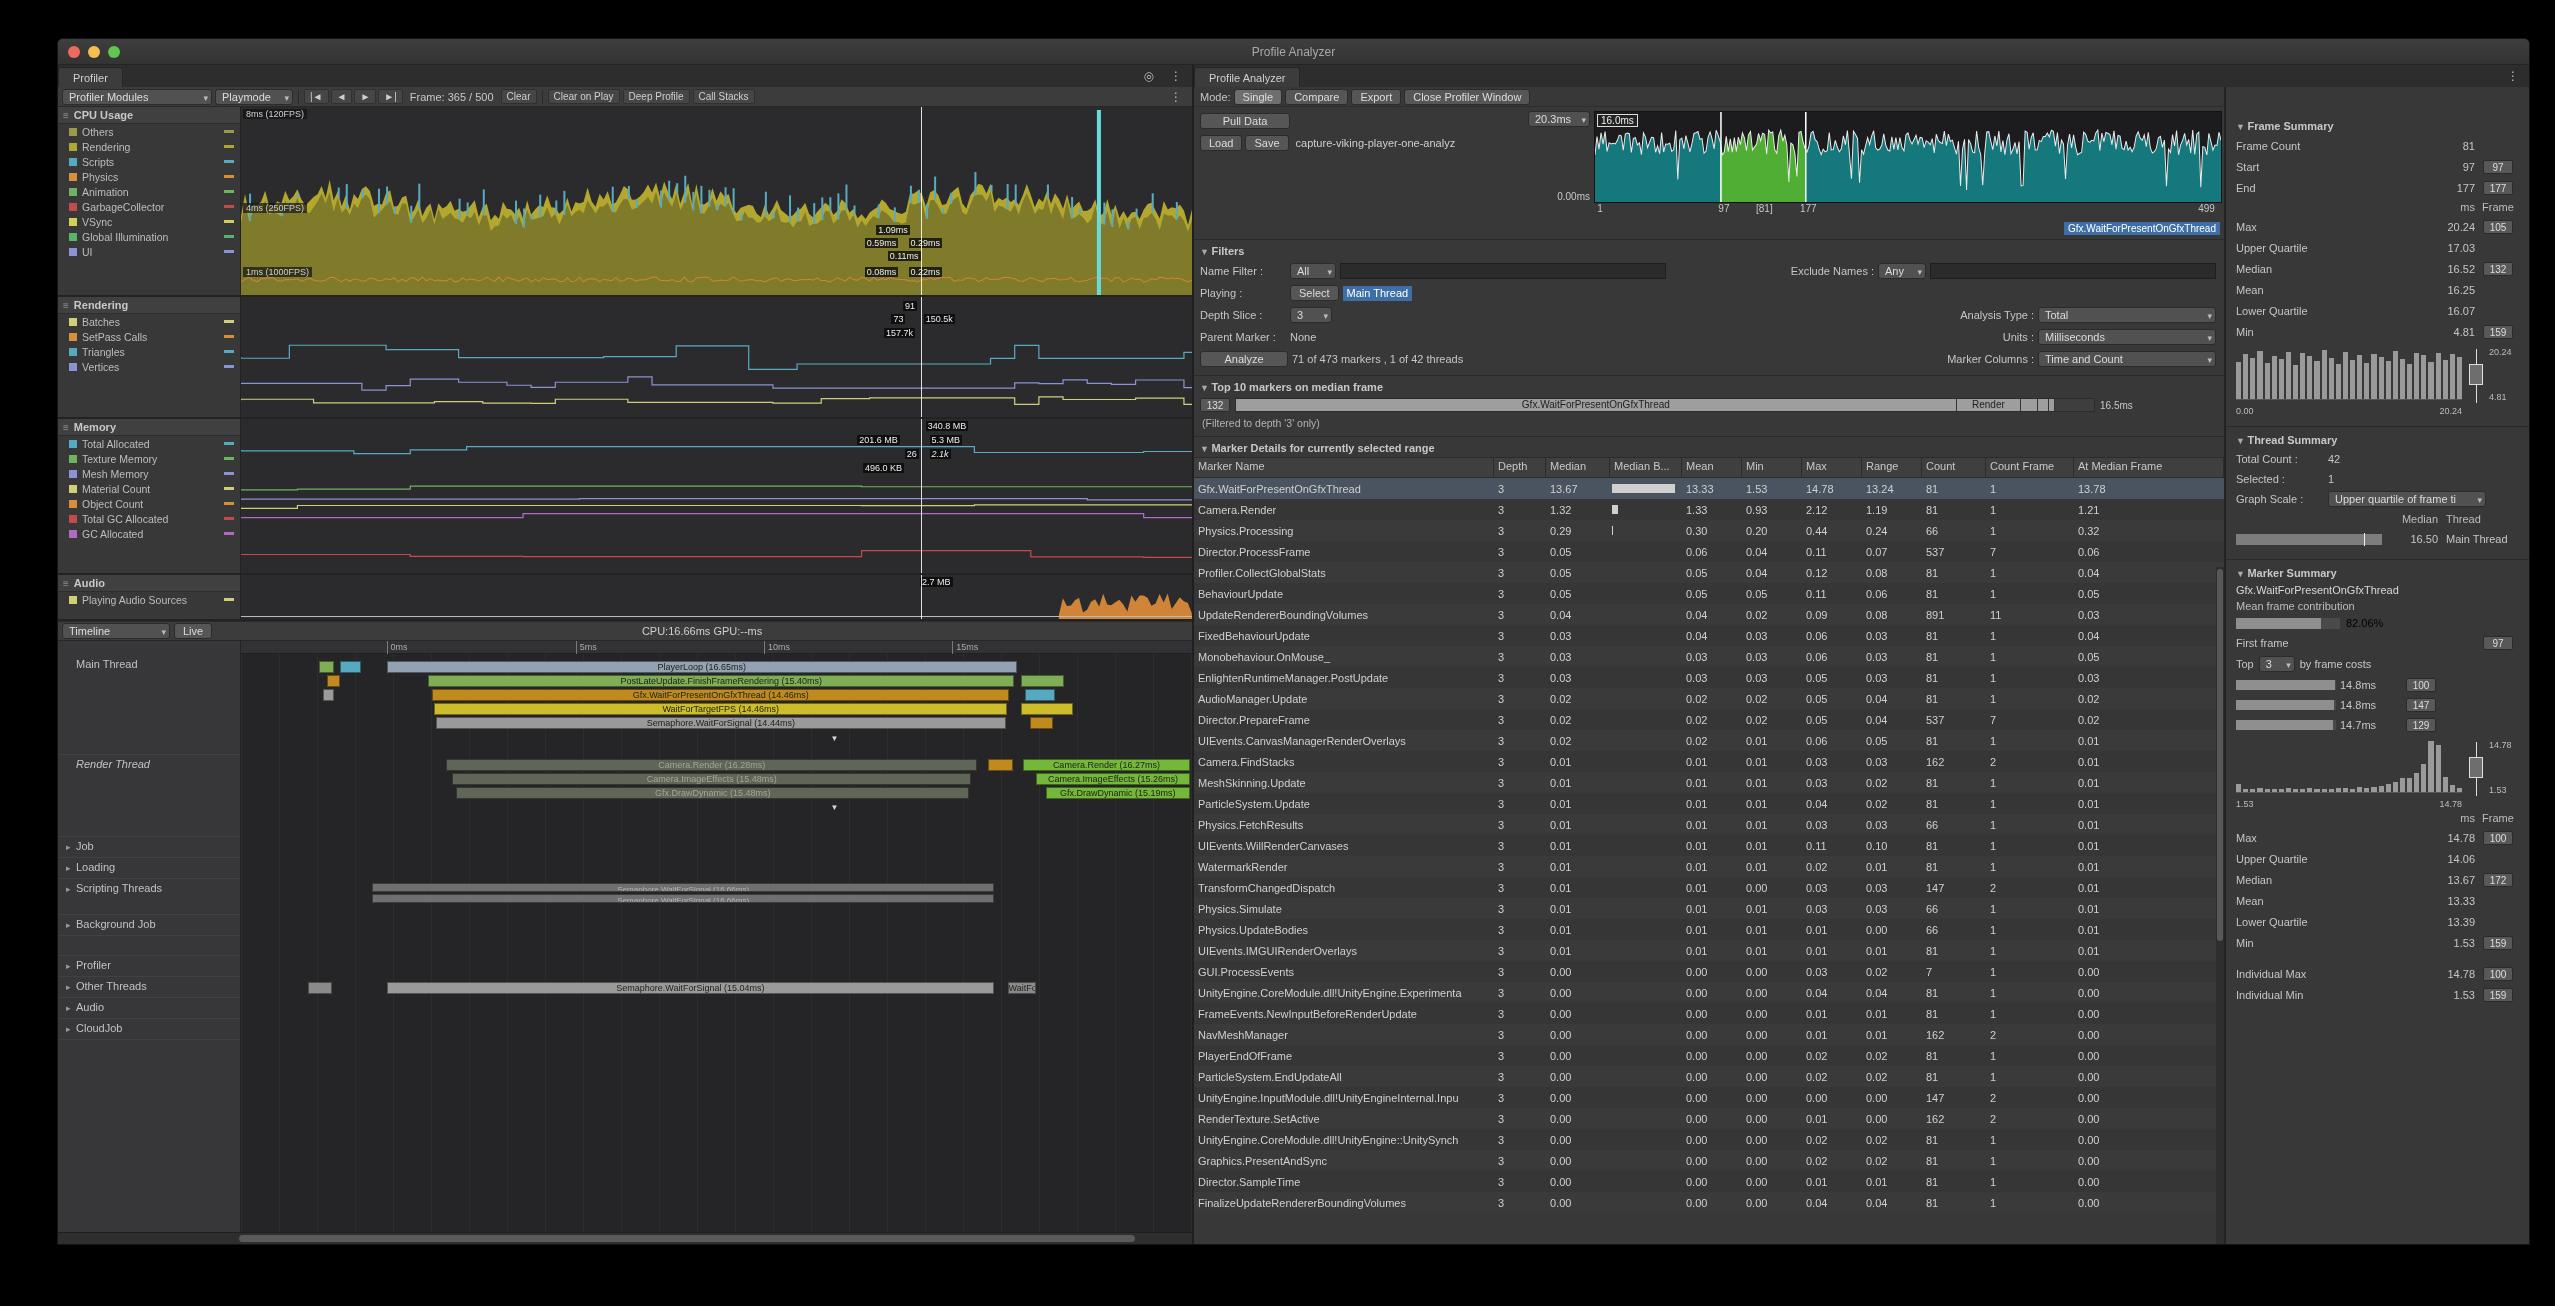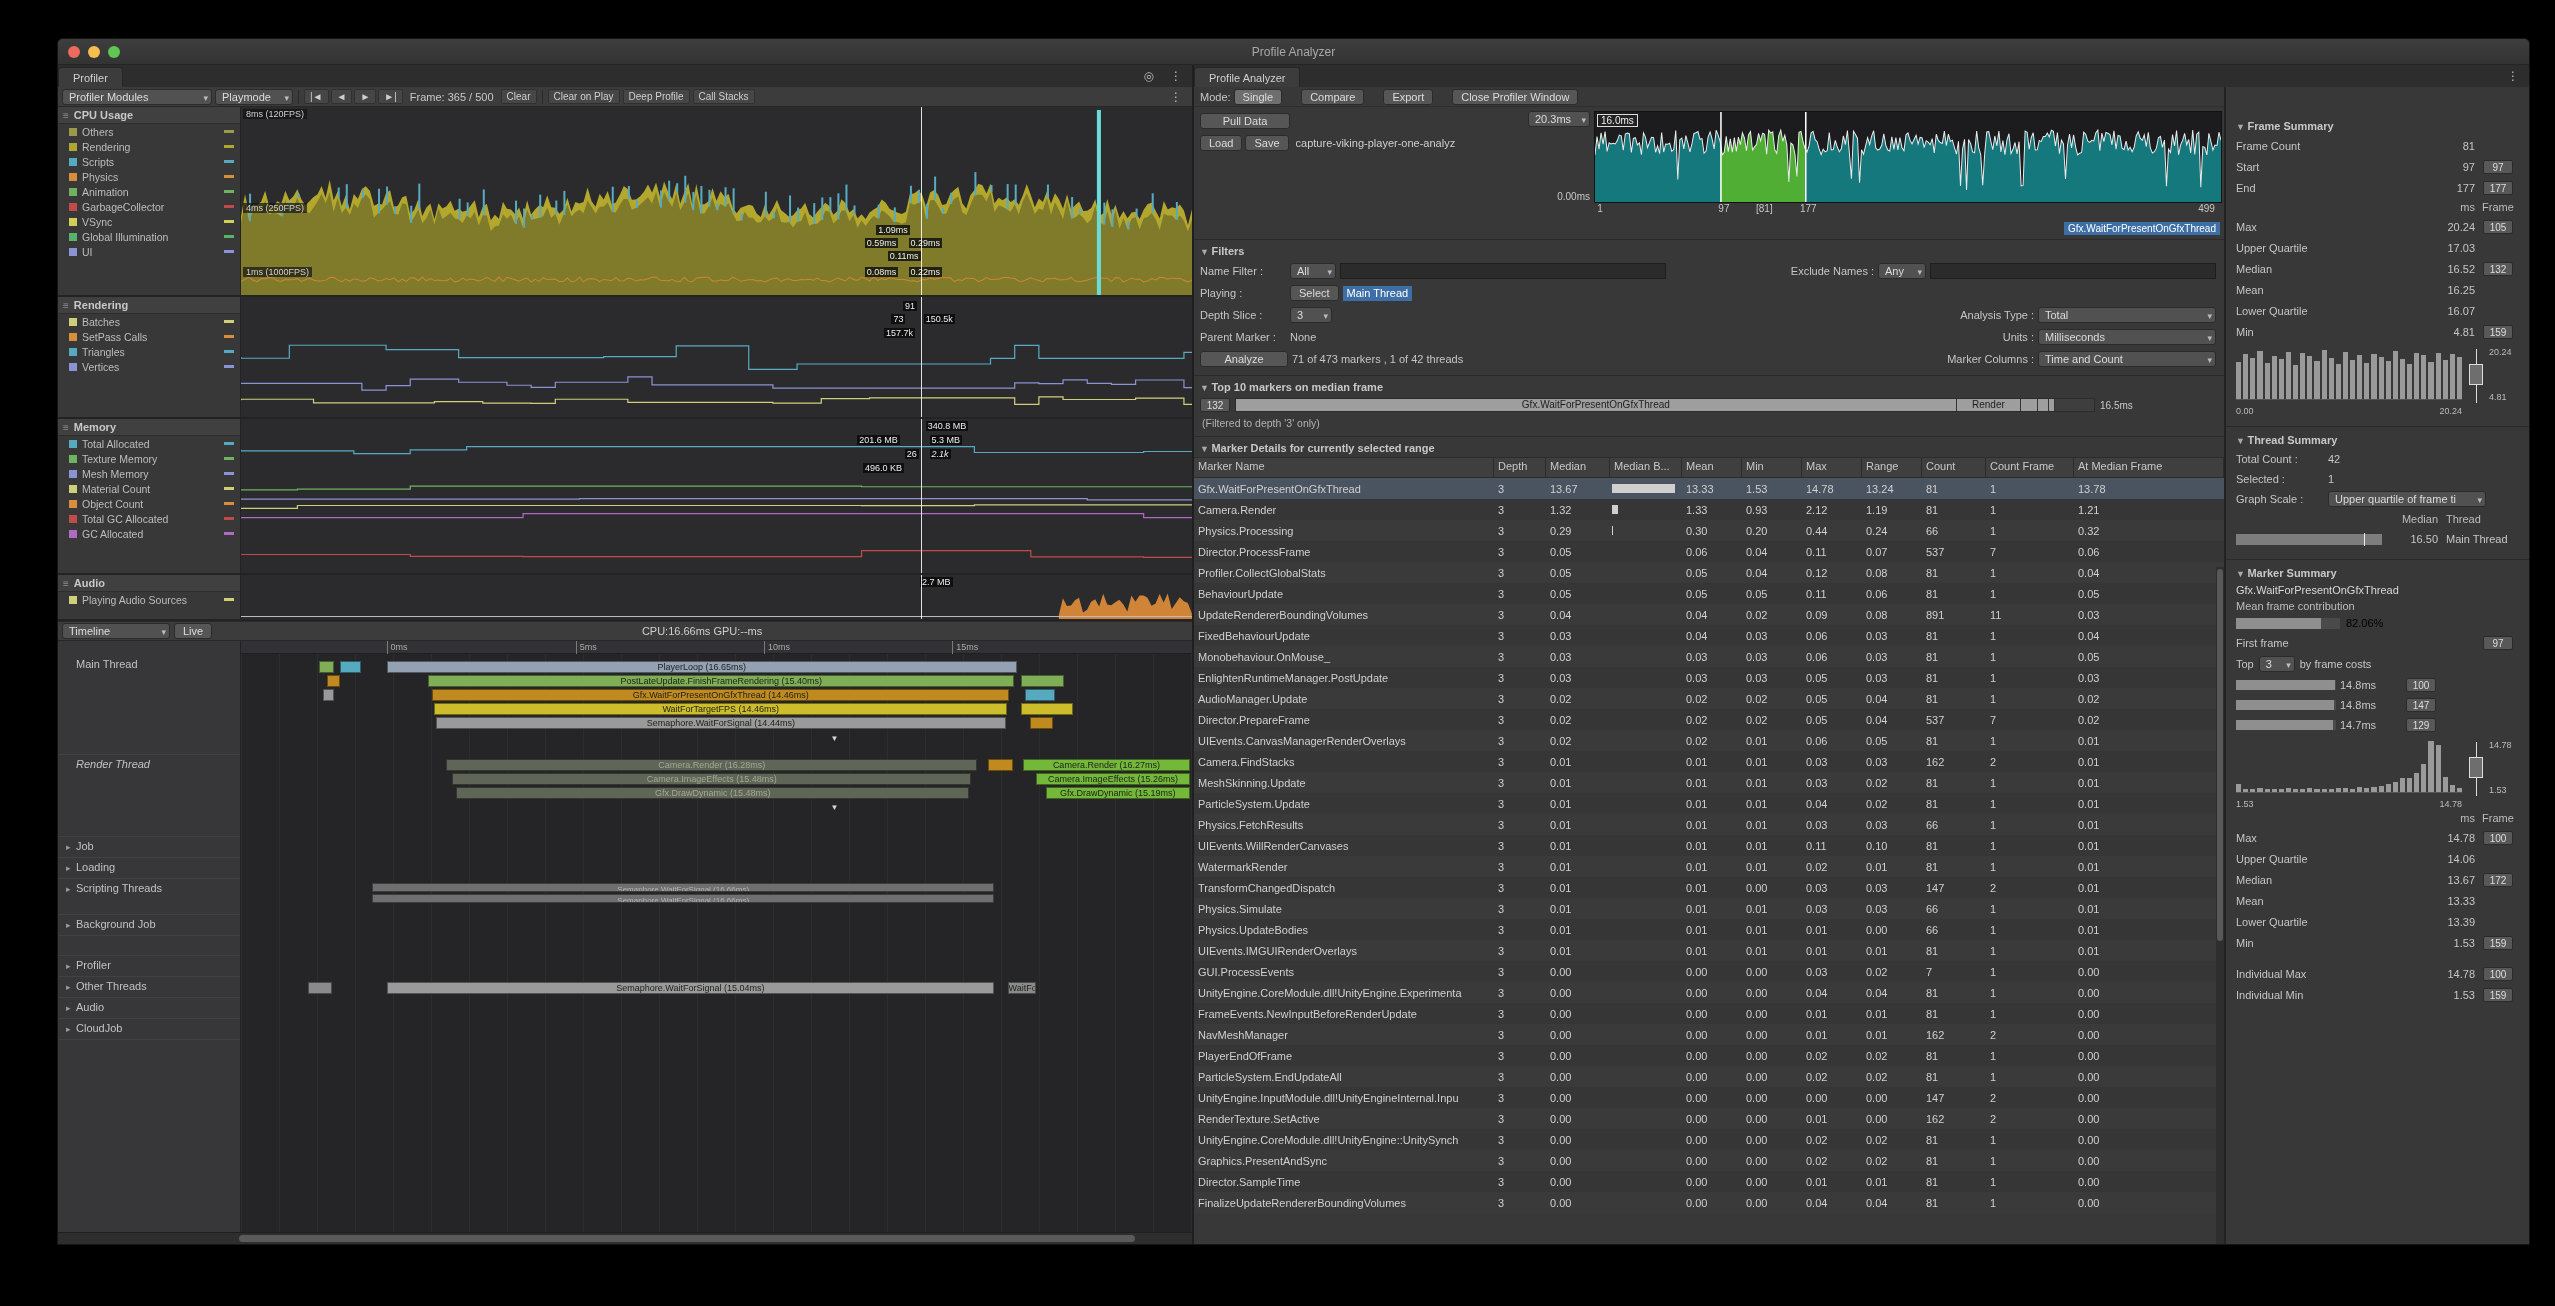--- a/index.html
+++ b/index.html
@@ -645,21 +645,21 @@
         <div class="tab">Profile Analyzer</div>
         <div class="tab-right">
               <span class="menu-dots">⋮</span>
             </div>
       </div>
       <div class="analyzer-body">
         <div class="analyzer-main">
 
           <div class="mode-row">
             <span>Mode:</span>
-            <span style="display:flex;gap:19px;">
+            <span style="display:flex;gap:3px;">
 
             <span class="btn pressed">Single</span>
                   <span class="btn">Compare</span>
                   <span class="btn">Export</span>
                   <span class="btn">Close Profiler Window</span>
                 </span>
           </div>
 
           <div class="top-block">
             <div class="tb-left">

